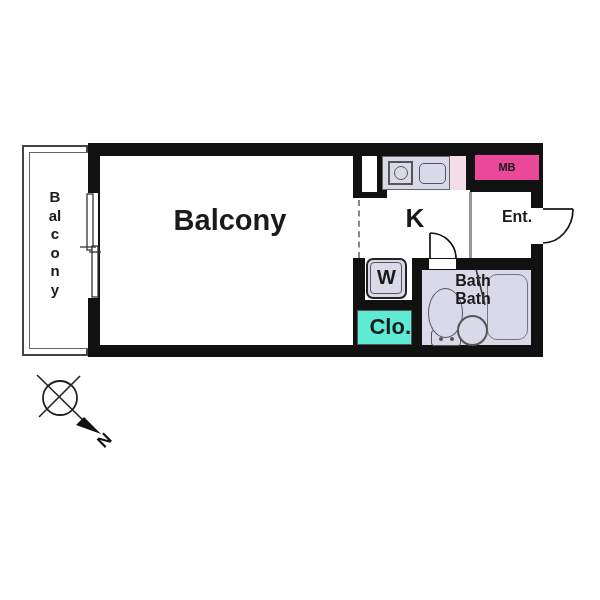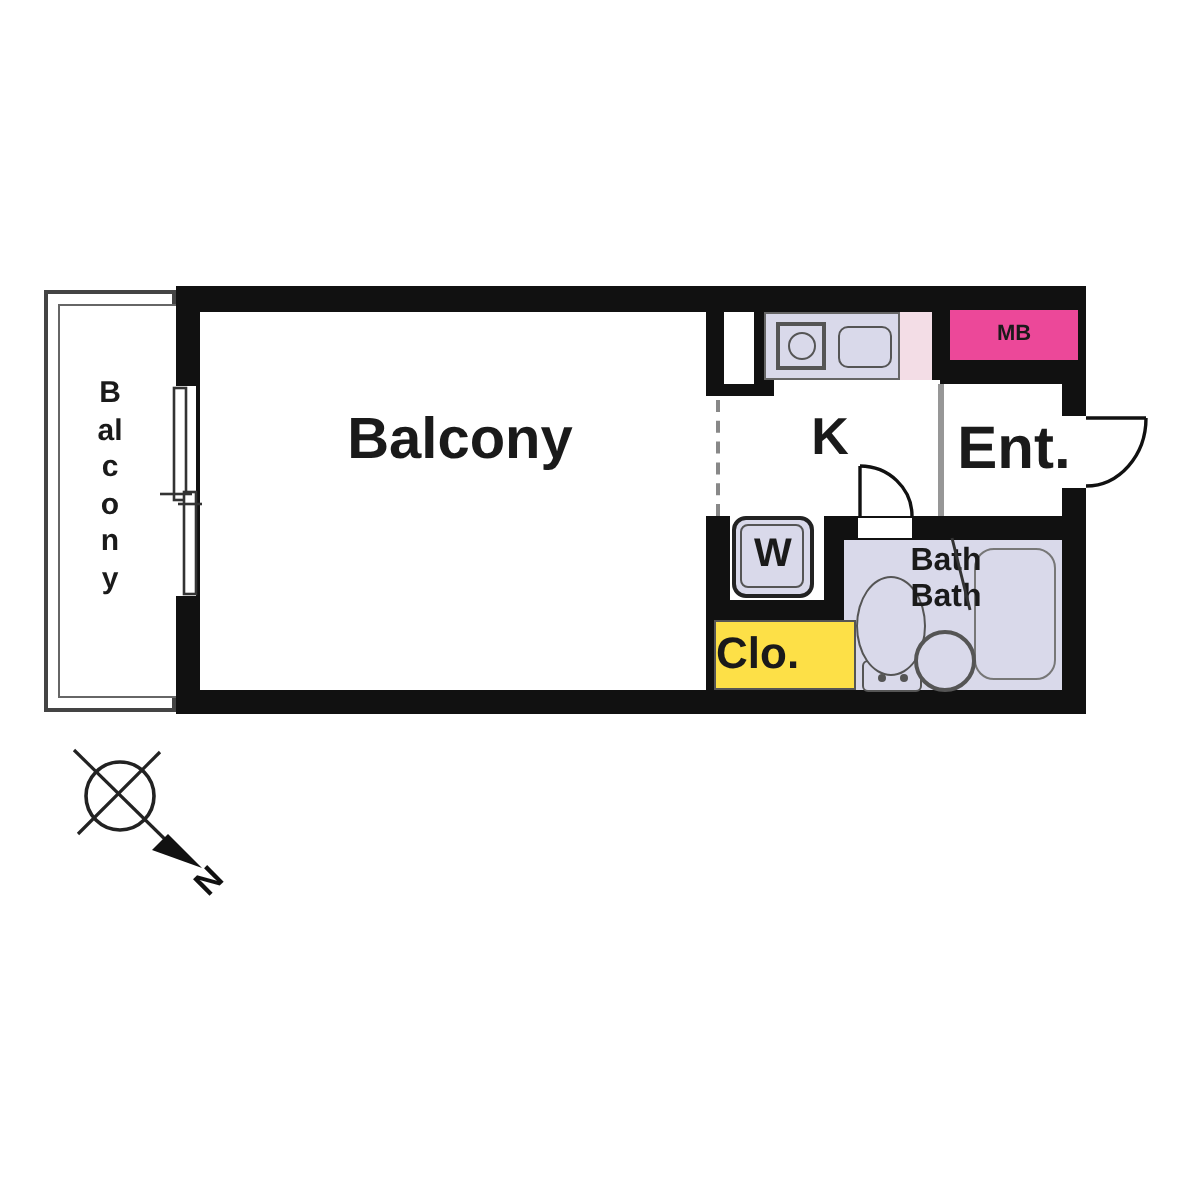--- a/index.html
+++ b/index.html
@@ -47,36 +47,36 @@
   .toilet-bowl{ left:428px; top:288px; width:35px; height:50px; background:#d9d9ea; border:1.5px solid #555; border-radius:50%; }
   .tdot { width:4px; height:4px; background:#555; border-radius:50%; }
   .tdot1 { left:439px; top:337px; } .tdot2 { left:450px; top:337px; }
   .bath-sink  { left:457px; top:315px; width:31px; height:31px; background:#d9d9ea; border:2px solid #555; border-radius:50%; }
   .bath-label { left:433px; top:272px; width:80px; text-align:center; font-size:16px; font-weight:700; line-height:17.5px; z-index:5; }
 
   
   .threshold { left:428px; top:258px; width:29px; height:12px; background:#fff; border:1.6px solid #111; z-index:4; }
 
   
-  .closet { left:357px; top:310px; width:71px; height:35px; background:#fde047; border:1px solid #555;
-            text-align:left; line-height:31px; font-size:22px; font-weight:700; }
+  .closet { left:357px; top:310px; width:55px; height:35px; background:#5eead4; border:1px solid #555;
+            text-align:right; line-height:31px; font-size:22px; font-weight:700; }
 
   
   .wbox { left:366px; top:258px; width:41px; height:41px; background:#d9d9ea; border:2.5px solid #222; border-radius:7px;
           text-align:center; line-height:35px; font-size:20px; font-weight:700; }
   .wbox-inner { left:2px; top:2px; width:32px; height:32px; border:1.3px solid #555; border-radius:4px; }
 
   .dashed-line { left:358px; top:200px; width:0; height:58px; border-left:2px dashed #888; }
 
   
   .lbl { font-weight:700; text-align:center; z-index:6; }
   .lbl-bedroom { left:125px; top:204px; width:210px; font-size:29px; }
   .lbl-size    { left:120px; top:252px; width:200px; font-size:27px; }
   .lbl-k       { left:398px; top:203px; width:34px;  font-size:26px; }
-  .lbl-ent     { left:476px; top:208px; width:62px;  font-size:30px; }
+  .lbl-ent     { left:486px; top:208px; width:62px;  font-size:16px; }
 
   svg.overlay { position:absolute; left:0; top:0; z-index:7; pointer-events:none; }
 </style>
 </head>
 <body>
 
 <div id="plan">
 
   <div class="abs balcony-outer"></div>
   <div class="abs balcony-inner"></div>

